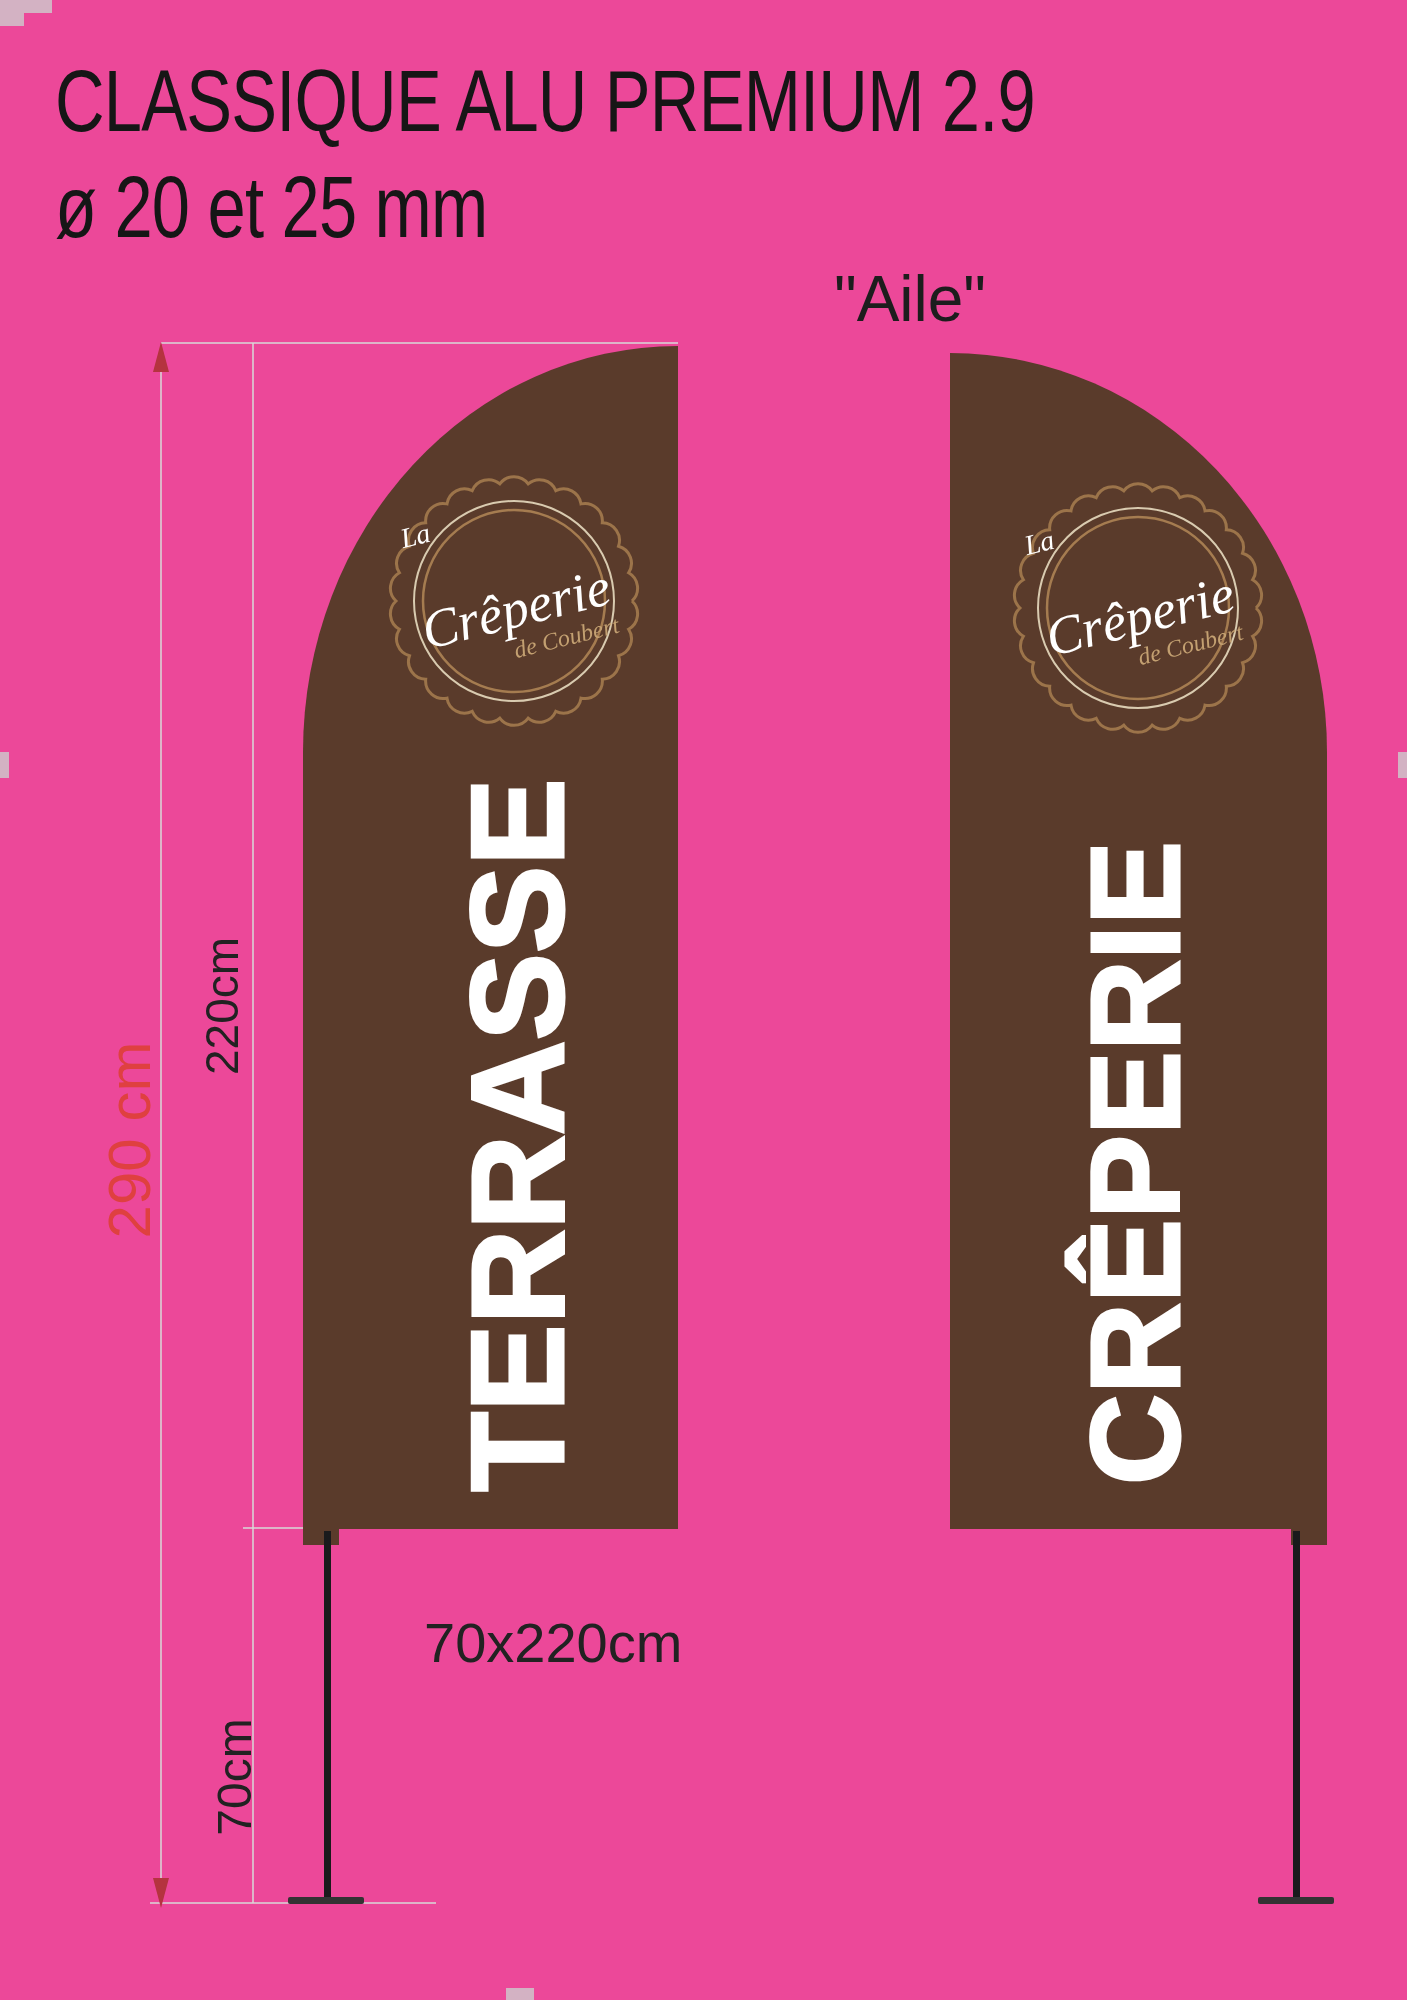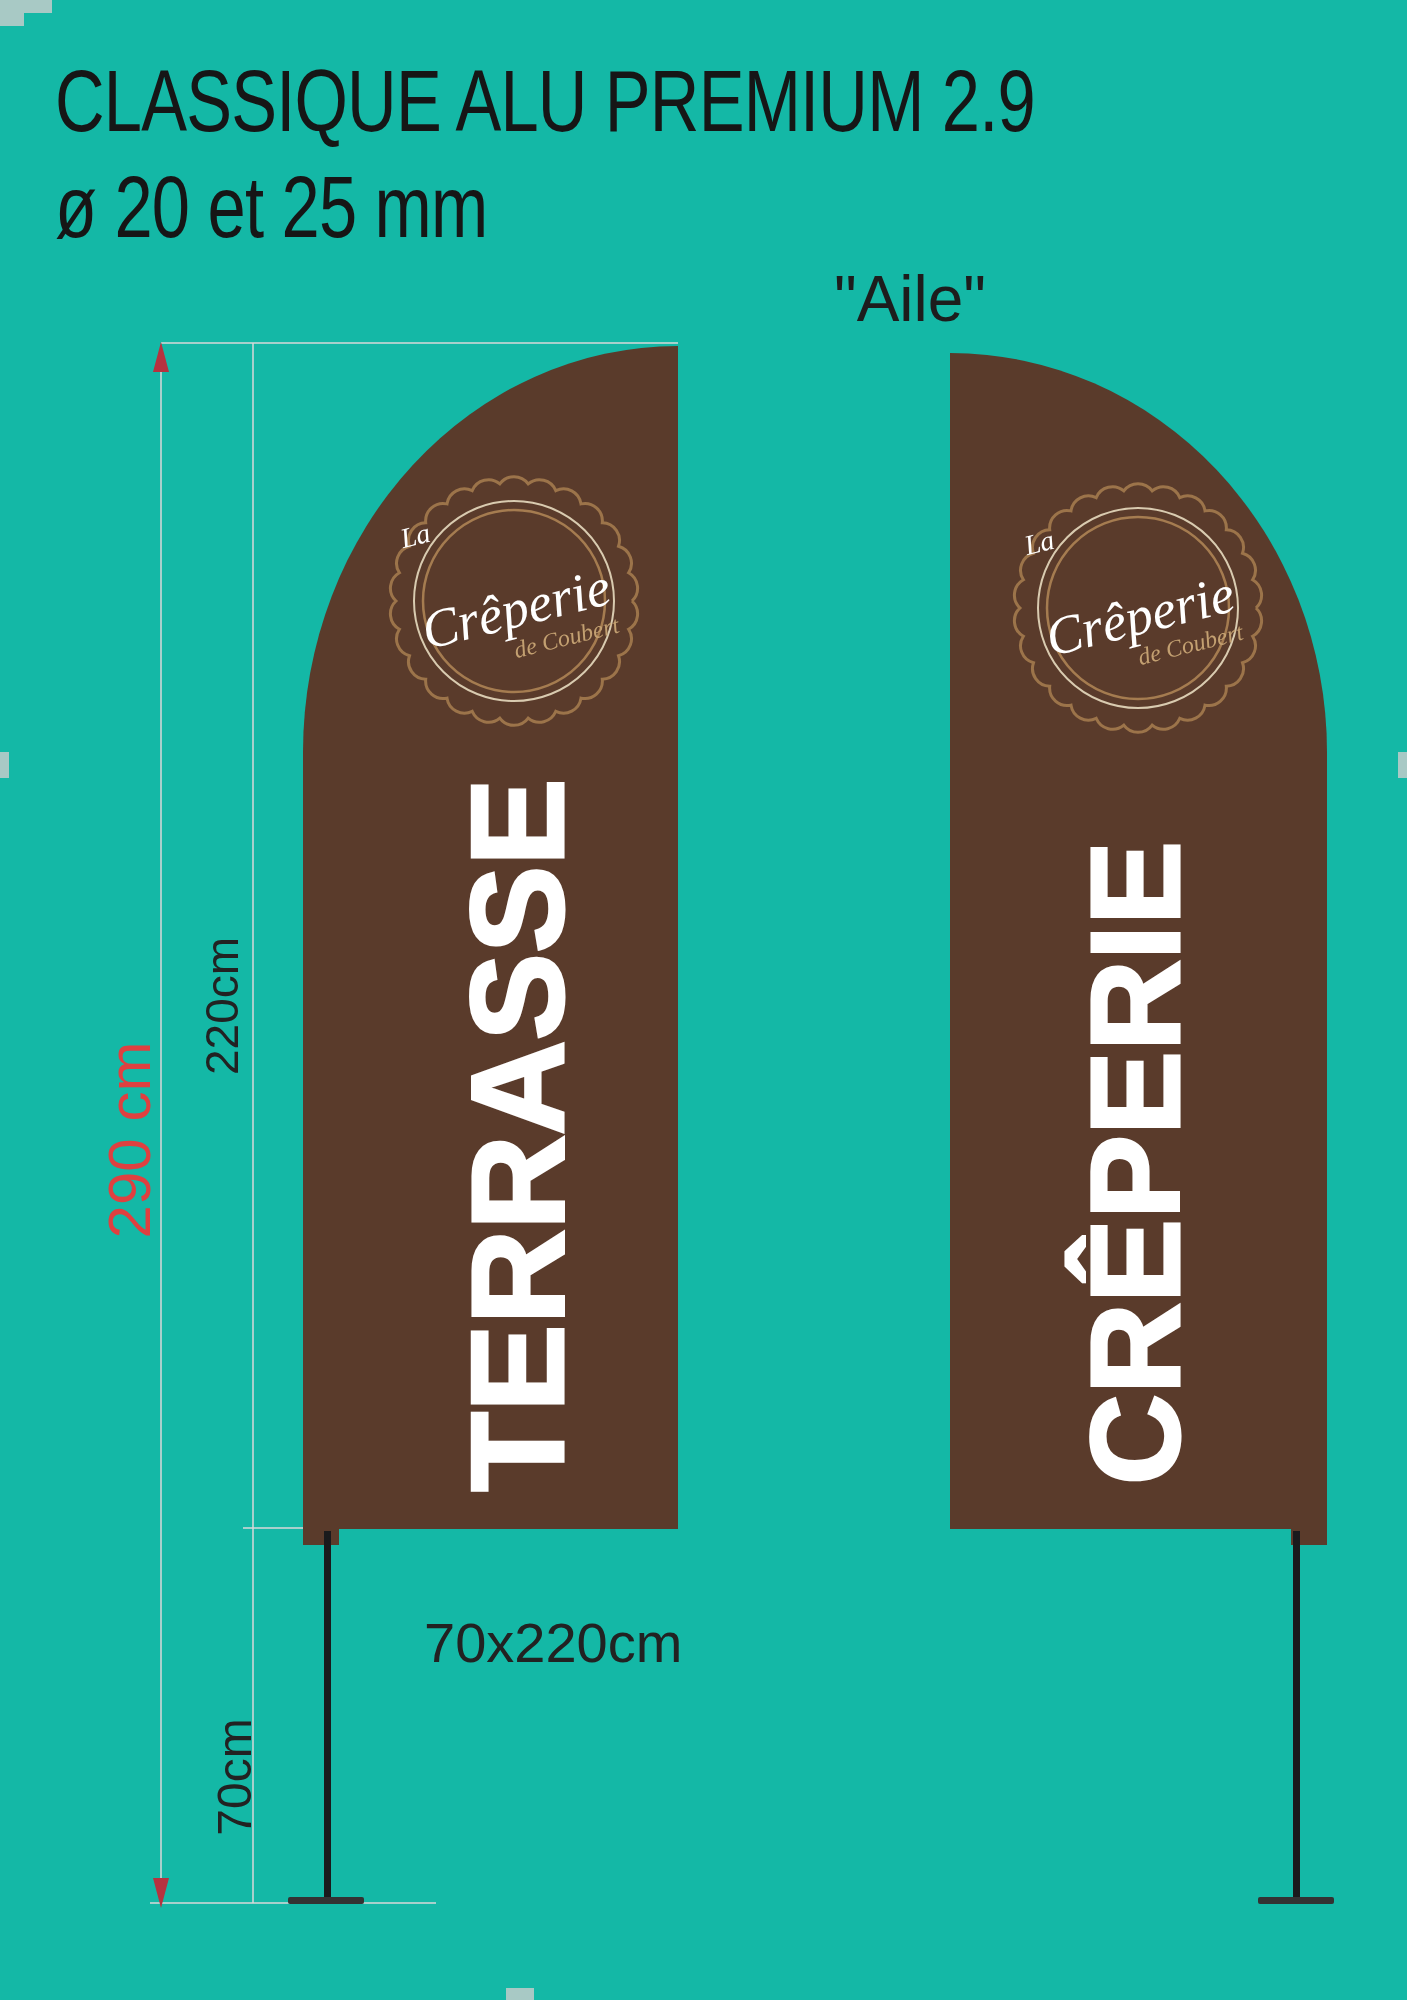--- a/index.html
+++ b/index.html
@@ -1,17 +1,17 @@
 <!DOCTYPE html>
 <html><head>
 <meta charset="utf-8">
 <style>
   html,body{margin:0;padding:0;background:#ffffff;}
   .canvas{
-    position:relative;width:1407px;height:2000px;background:#14b8a6;overflow:hidden;
+    position:relative;width:1407px;height:2000px;background:#ec4899;overflow:hidden;
     font-family:"Liberation Sans",sans-serif;
   }
   .title-block{
     position:absolute;left:55px;top:48px;
     font-size:88px;line-height:106px;color:#161616;
     transform:scaleX(0.78);transform-origin:left top;
     letter-spacing:-1px;white-space:nowrap;
   }
   .variant-label{
     position:absolute;left:760px;top:262px;width:300px;text-align:center;

